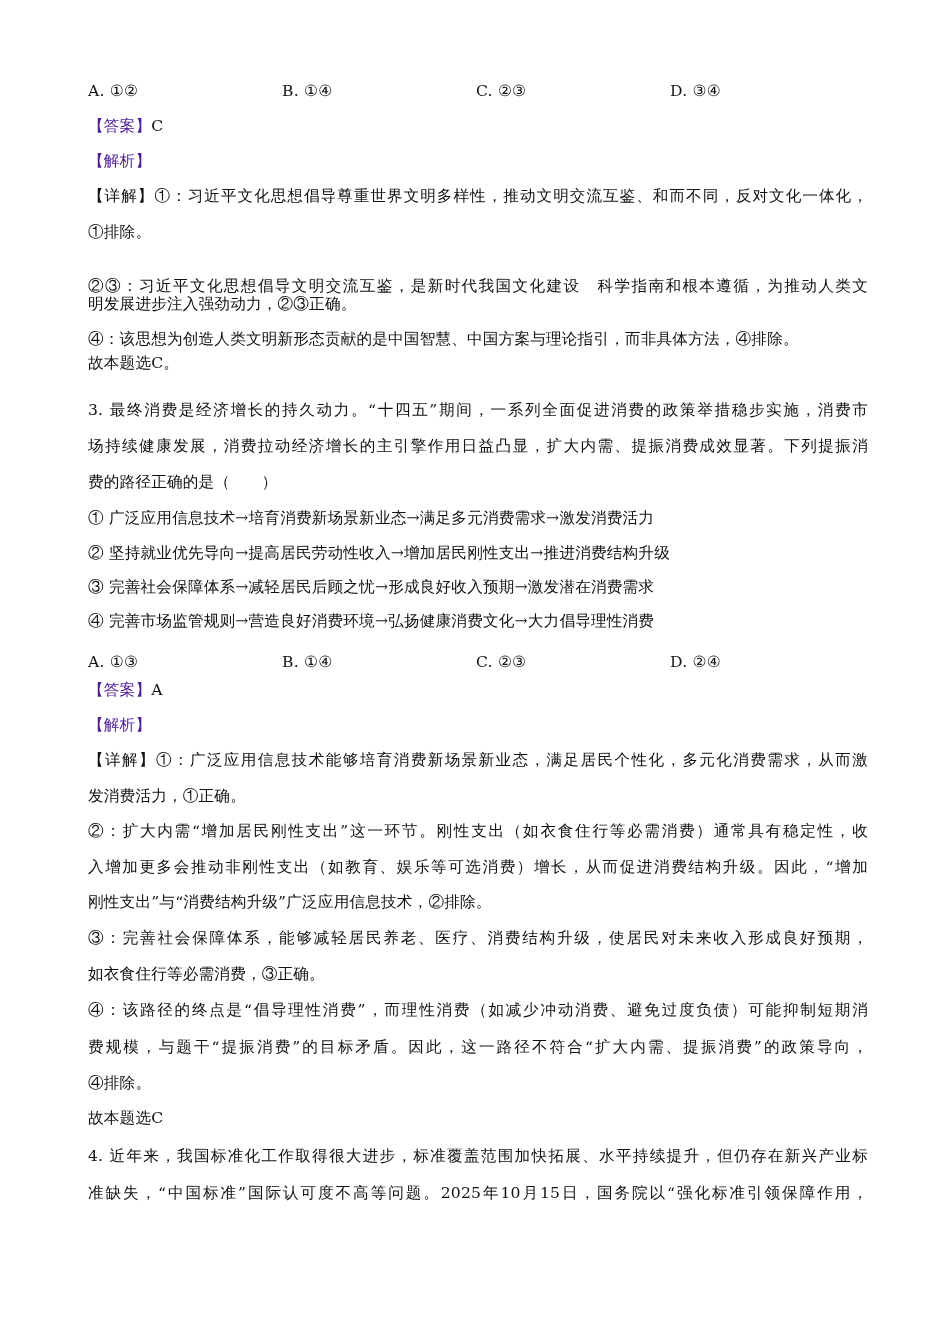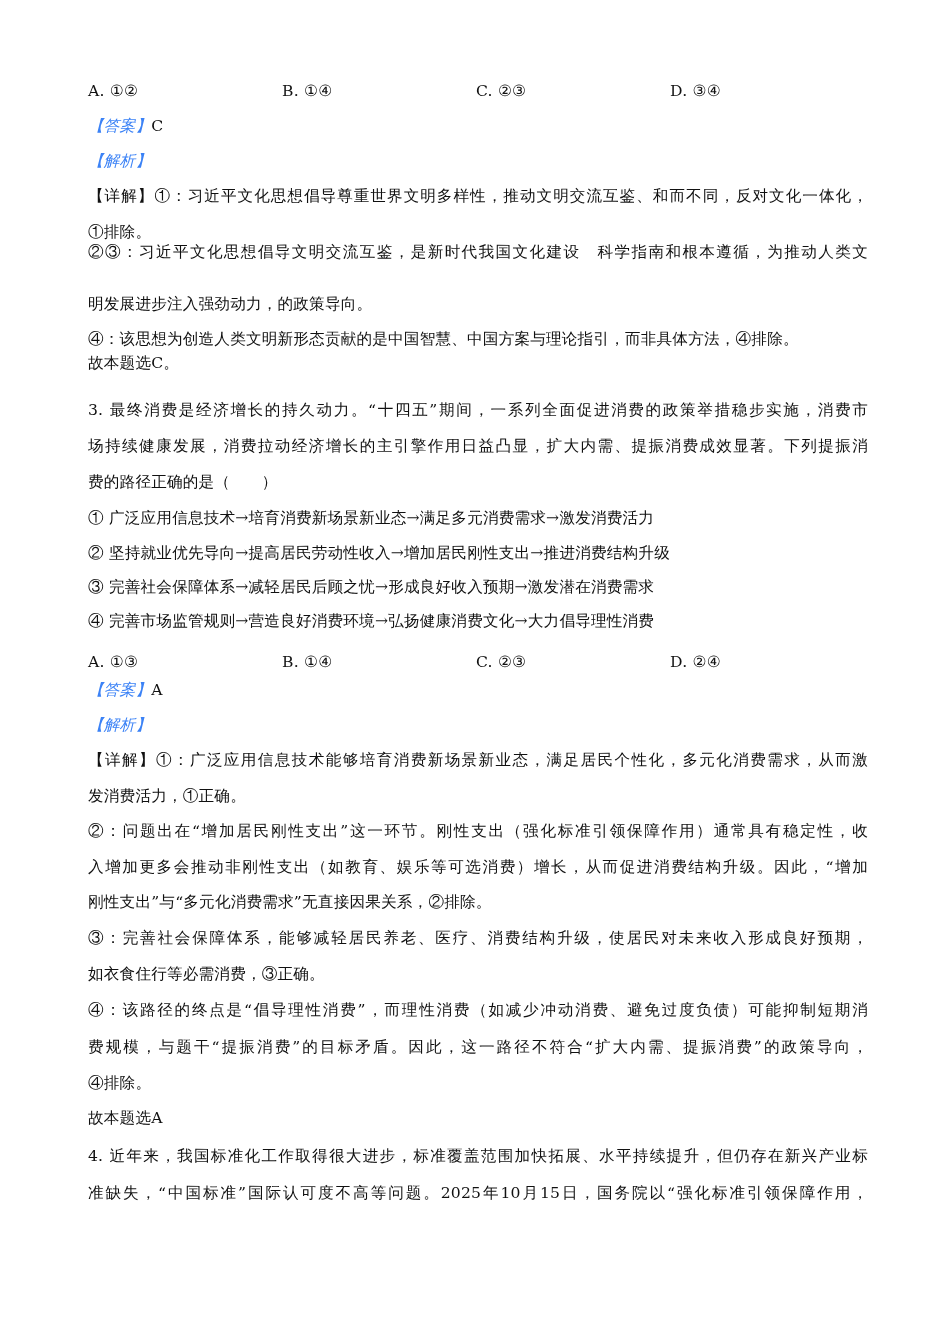--- a/index.html
+++ b/index.html
@@ -4,43 +4,43 @@
 <style>
   html, body { margin: 0; padding: 0; background: #ffffff; }
   body { width: 950px; height: 1344px; position: relative; overflow: hidden;
          font-family: "DejaVu Serif", "Liberation Serif", serif; color: #111; }
   .page { position: absolute; left: 88px; top: 78px; width: 782px; }
   .line { position: absolute; left: 0; height: 26px; line-height: 26px; font-size: 15.6px;
           white-space: nowrap; letter-spacing: 0.2px; }
   .justify { width: 780px; text-align-last: justify; text-align: justify; }
   .opts { display: flex; width: 782px; }
   .opt { width: 194px; }
-  .blue { color: #3b82f6; font-style: italic; }
+  .blue { color: #4c1d95; }
 </style>
 </head>
 <body>
 
 <div class="page">
 
   <div class="line opts" style="top:0px">
     <span class="opt">A. ①②</span>
     <span class="opt">B. ①④</span>
     <span class="opt">C. ②③</span>
     <span class="opt">D. ③④</span>
   </div>
   <div class="line" style="top:35px">
     <span class="blue">【答案】</span><span>C</span>
   </div>
   <div class="line blue" style="top:70px">【解析】</div>
   <div class="line justify" style="top:105px">
     <span>【详解】</span><span>①：习近平文化思想倡导尊重世界文明多样性，推动文明交流互鉴、和而不同，反对文化一体化，</span>
   </div>
   <div class="line" style="top:141px">①排除。</div>
-  <div class="line justify" style="top:161px">②③：习近平文化思想倡导文明交流互鉴，是新时代我国文化建设　科学指南和根本遵循，为推动人类文</div>
-  <div class="line" style="top:213px">明发展进步注入强劲动力，的政策导向。</div>
+  <div class="line justify" style="top:195px">②③：习近平文化思想倡导文明交流互鉴，是新时代我国文化建设　科学指南和根本遵循，为推动人类文</div>
+  <div class="line" style="top:213px">明发展进步注入强劲动力，②③正确。</div>
   <div class="line" style="top:248px">④：该思想为创造人类文明新形态贡献的是中国智慧、中国方案与理论指引，而非具体方法，④排除。</div>
   <div class="line" style="top:272px">故本题选C。</div>
 
   <div class="line justify" style="top:319px">3. 最终消费是经济增长的持久动力。“十四五”期间，一系列全面促进消费的政策举措稳步实施，消费市</div>
   <div class="line justify" style="top:355px">场持续健康发展，消费拉动经济增长的主引擎作用日益凸显，扩大内需、提振消费成效显著。下列提振消</div>
   <div class="line" style="top:391px">费的路径正确的是（　　）</div>
 
   <div class="line" style="top:427px">① 广泛应用信息技术→培育消费新场景新业态→满足多元消费需求→激发消费活力</div>
   <div class="line" style="top:462px">② 坚持就业优先导向→提高居民劳动性收入→增加居民刚性支出→推进消费结构升级</div>
   <div class="line" style="top:496px">③ 完善社会保障体系→减轻居民后顾之忧→形成良好收入预期→激发潜在消费需求</div>
@@ -53,25 +53,25 @@
     <span class="opt">D. ②④</span>
   </div>
   <div class="line" style="top:599px">
     <span class="blue">【答案】</span><span>A</span>
   </div>
   <div class="line blue" style="top:634px">【解析】</div>
   <div class="line justify" style="top:669px">
     <span>【详解】</span><span>①：广泛应用信息技术能够培育消费新场景新业态，满足居民个性化，多元化消费需求，从而激</span>
   </div>
   <div class="line" style="top:705px">发消费活力，①正确。</div>
-  <div class="line justify" style="top:740px">②：问题出在“增加居民刚性支出”这一环节。刚性支出（强化标准引领保障作用）通常具有稳定性，收</div>
+  <div class="line justify" style="top:740px">②：扩大内需“增加居民刚性支出”这一环节。刚性支出（如衣食住行等必需消费）通常具有稳定性，收</div>
   <div class="line justify" style="top:776px">入增加更多会推动非刚性支出（如教育、娱乐等可选消费）增长，从而促进消费结构升级。因此，“增加</div>
-  <div class="line" style="top:811px">刚性支出”与“多元化消费需求”无直接因果关系，②排除。</div>
+  <div class="line" style="top:811px">刚性支出”与“消费结构升级”广泛应用信息技术，②排除。</div>
   <div class="line justify" style="top:847px">③：完善社会保障体系，能够减轻居民养老、医疗、消费结构升级，使居民对未来收入形成良好预期，</div>
   <div class="line" style="top:883px">如衣食住行等必需消费，③正确。</div>
   <div class="line justify" style="top:919px">④：该路径的终点是“倡导理性消费”，而理性消费（如减少冲动消费、避免过度负债）可能抑制短期消</div>
   <div class="line justify" style="top:956px">费规模，与题干“提振消费”的目标矛盾。因此，这一路径不符合“扩大内需、提振消费”的政策导向，</div>
   <div class="line" style="top:992px">④排除。</div>
-  <div class="line" style="top:1027px">故本题选A</div>
+  <div class="line" style="top:1027px">故本题选C</div>
 
   <div class="line justify" style="top:1065px">4. 近年来，我国标准化工作取得很大进步，标准覆盖范围加快拓展、水平持续提升，但仍存在新兴产业标</div>
   <div class="line justify" style="top:1102px">准缺失，“中国标准”国际认可度不高等问题。2025年10月15日，国务院以“强化标准引领保障作用，</div>
 </div>
 
 </body></html>

